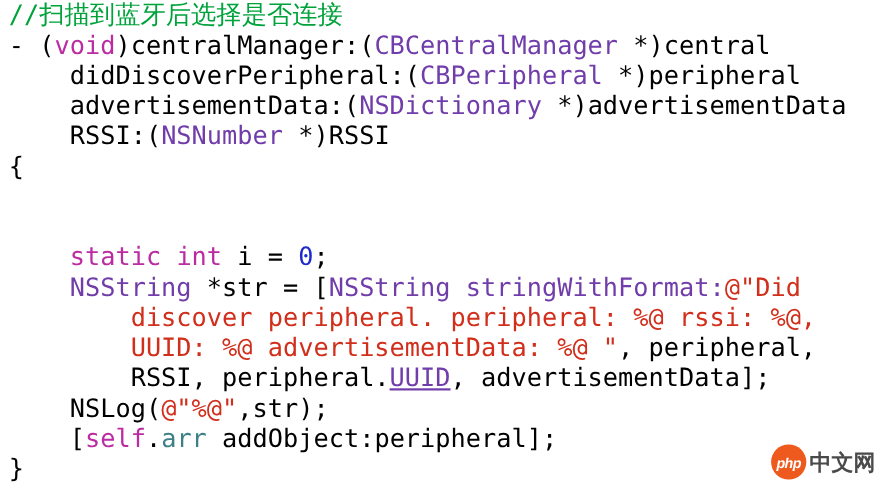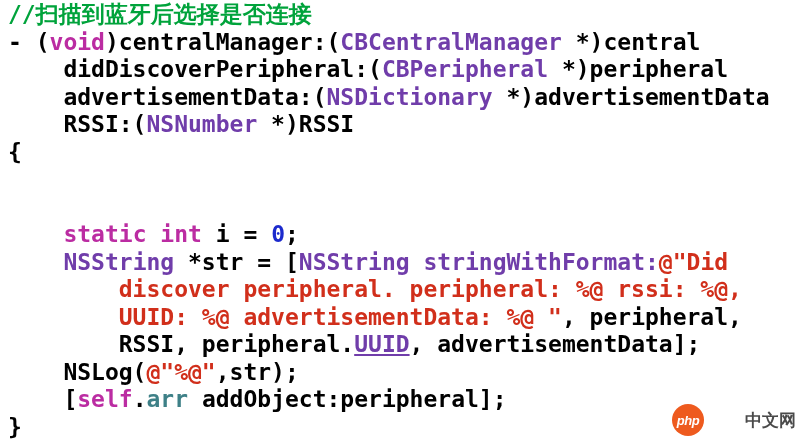--- a/index.html
+++ b/index.html
@@ -23,21 +23,20 @@
     font-size: 23px;
     font-weight: 500;
   }
   .code-line {
     height: 27.5px;
     line-height: 27.5px;
     white-space: pre;
   }
   .code-segment {
     white-space: pre;
-    font-weight: bold;
   }
   .seg-underline {
     text-decoration: underline;
   }
   .watermark {
     position: absolute;
     right: 4px;
     bottom: 6px;
     display: flex;
     align-items: center;
@@ -51,24 +50,23 @@
     display: flex;
     align-items: center;
     justify-content: center;
     color: #ffffff;
     font-weight: bold;
     font-style: italic;
     font-size: 13px;
     letter-spacing: -0.5px;
   }
   .watermark-text {
-    font-size: 17px;
+    font-size: 20px;
     font-weight: bold;
     color: #4a4a4a;
-    margin-left: 38px;
   }
 </style>
 </head>
 <body>
 
 <div class="code-block"><div class="code-line"><span class="code-segment" style="color: rgb(0, 163, 59);">//扫描到蓝牙后选择是否连接</span></div><div class="code-line"><span class="code-segment" style="color: rgb(0, 0, 0);">- (</span><span class="code-segment" style="color: rgb(187, 44, 162);">void</span><span class="code-segment" style="color: rgb(0, 0, 0);">)centralManager:(</span><span class="code-segment" style="color: rgb(112, 61, 170);">CBCentralManager</span><span class="code-segment" style="color: rgb(0, 0, 0);"> *)central</span></div><div class="code-line"><span class="code-segment" style="color: rgb(0, 0, 0);">    didDiscoverPeripheral:(</span><span class="code-segment" style="color: rgb(112, 61, 170);">CBPeripheral</span><span class="code-segment" style="color: rgb(0, 0, 0);"> *)peripheral</span></div><div class="code-line"><span class="code-segment" style="color: rgb(0, 0, 0);">    advertisementData:(</span><span class="code-segment" style="color: rgb(112, 61, 170);">NSDictionary</span><span class="code-segment" style="color: rgb(0, 0, 0);"> *)advertisementData</span></div><div class="code-line"><span class="code-segment" style="color: rgb(0, 0, 0);">    RSSI:(</span><span class="code-segment" style="color: rgb(112, 61, 170);">NSNumber</span><span class="code-segment" style="color: rgb(0, 0, 0);"> *)RSSI</span></div><div class="code-line"><span class="code-segment" style="color: rgb(0, 0, 0);">{</span></div><div class="code-line"></div><div class="code-line"></div><div class="code-line"><span class="code-segment" style="color: rgb(0, 0, 0);">    </span><span class="code-segment" style="color: rgb(187, 44, 162);">static</span><span class="code-segment" style="color: rgb(0, 0, 0);"> </span><span class="code-segment" style="color: rgb(187, 44, 162);">int</span><span class="code-segment" style="color: rgb(0, 0, 0);"> i = </span><span class="code-segment" style="color: rgb(28, 42, 205);">0</span><span class="code-segment" style="color: rgb(0, 0, 0);">;</span></div><div class="code-line"><span class="code-segment" style="color: rgb(0, 0, 0);">    </span><span class="code-segment" style="color: rgb(112, 61, 170);">NSString</span><span class="code-segment" style="color: rgb(0, 0, 0);"> *str = [</span><span class="code-segment" style="color: rgb(112, 61, 170);">NSString</span><span class="code-segment" style="color: rgb(0, 0, 0);"> </span><span class="code-segment" style="color: rgb(112, 61, 170);">stringWithFormat:</span><span class="code-segment" style="color: rgb(209, 47, 27);">@"Did</span></div><div class="code-line"><span class="code-segment" style="color: rgb(209, 47, 27);">        discover peripheral. peripheral: %@ rssi: %@,</span></div><div class="code-line"><span class="code-segment" style="color: rgb(209, 47, 27);">        UUID: %@ advertisementData: %@ "</span><span class="code-segment" style="color: rgb(0, 0, 0);">, peripheral,</span></div><div class="code-line"><span class="code-segment" style="color: rgb(0, 0, 0);">        RSSI, peripheral.</span><span class="code-segment seg-underline" style="color: rgb(112, 61, 170);">UUID</span><span class="code-segment" style="color: rgb(0, 0, 0);">, advertisementData];</span></div><div class="code-line"><span class="code-segment" style="color: rgb(0, 0, 0);">    NSLog(</span><span class="code-segment" style="color: rgb(209, 47, 27);">@"%@"</span><span class="code-segment" style="color: rgb(0, 0, 0);">,str);</span></div><div class="code-line"><span class="code-segment" style="color: rgb(0, 0, 0);">    [</span><span class="code-segment" style="color: rgb(187, 44, 162);">self</span><span class="code-segment" style="color: rgb(0, 0, 0);">.</span><span class="code-segment" style="color: rgb(62, 128, 135);">arr</span><span class="code-segment" style="color: rgb(0, 0, 0);"> addObject:peripheral];</span></div><div class="code-line"><span class="code-segment" style="color: rgb(0, 0, 0);">}</span></div></div>
 
 <div class="watermark">
   <span class="watermark-logo" style="background: rgb(238, 90, 30);">php</span>
   <span class="watermark-text" style="color: rgb(74, 74, 74);">中文网</span>

